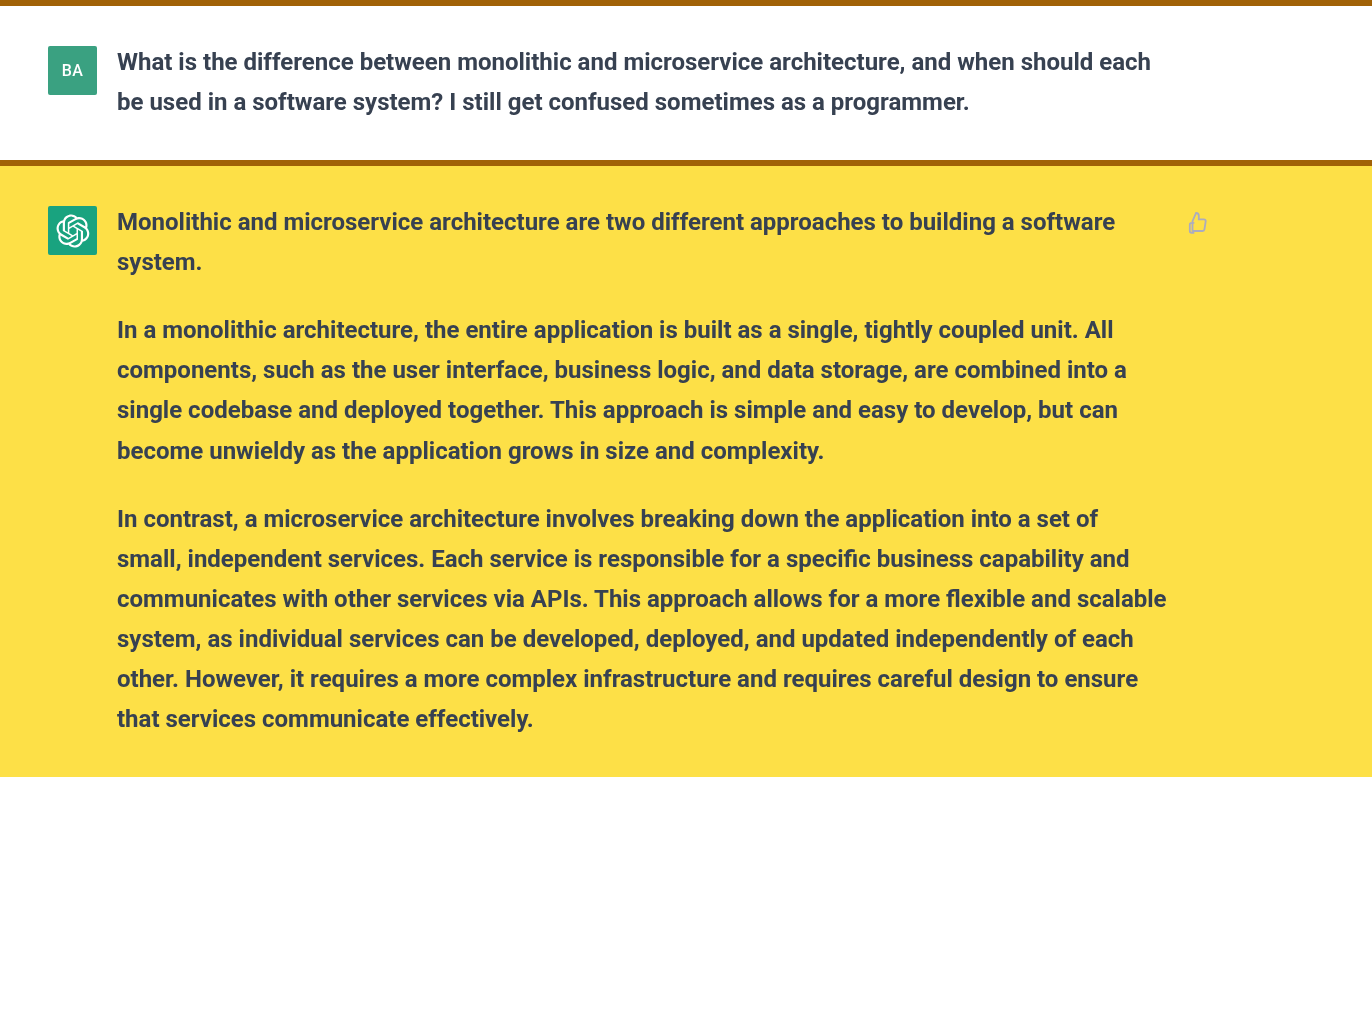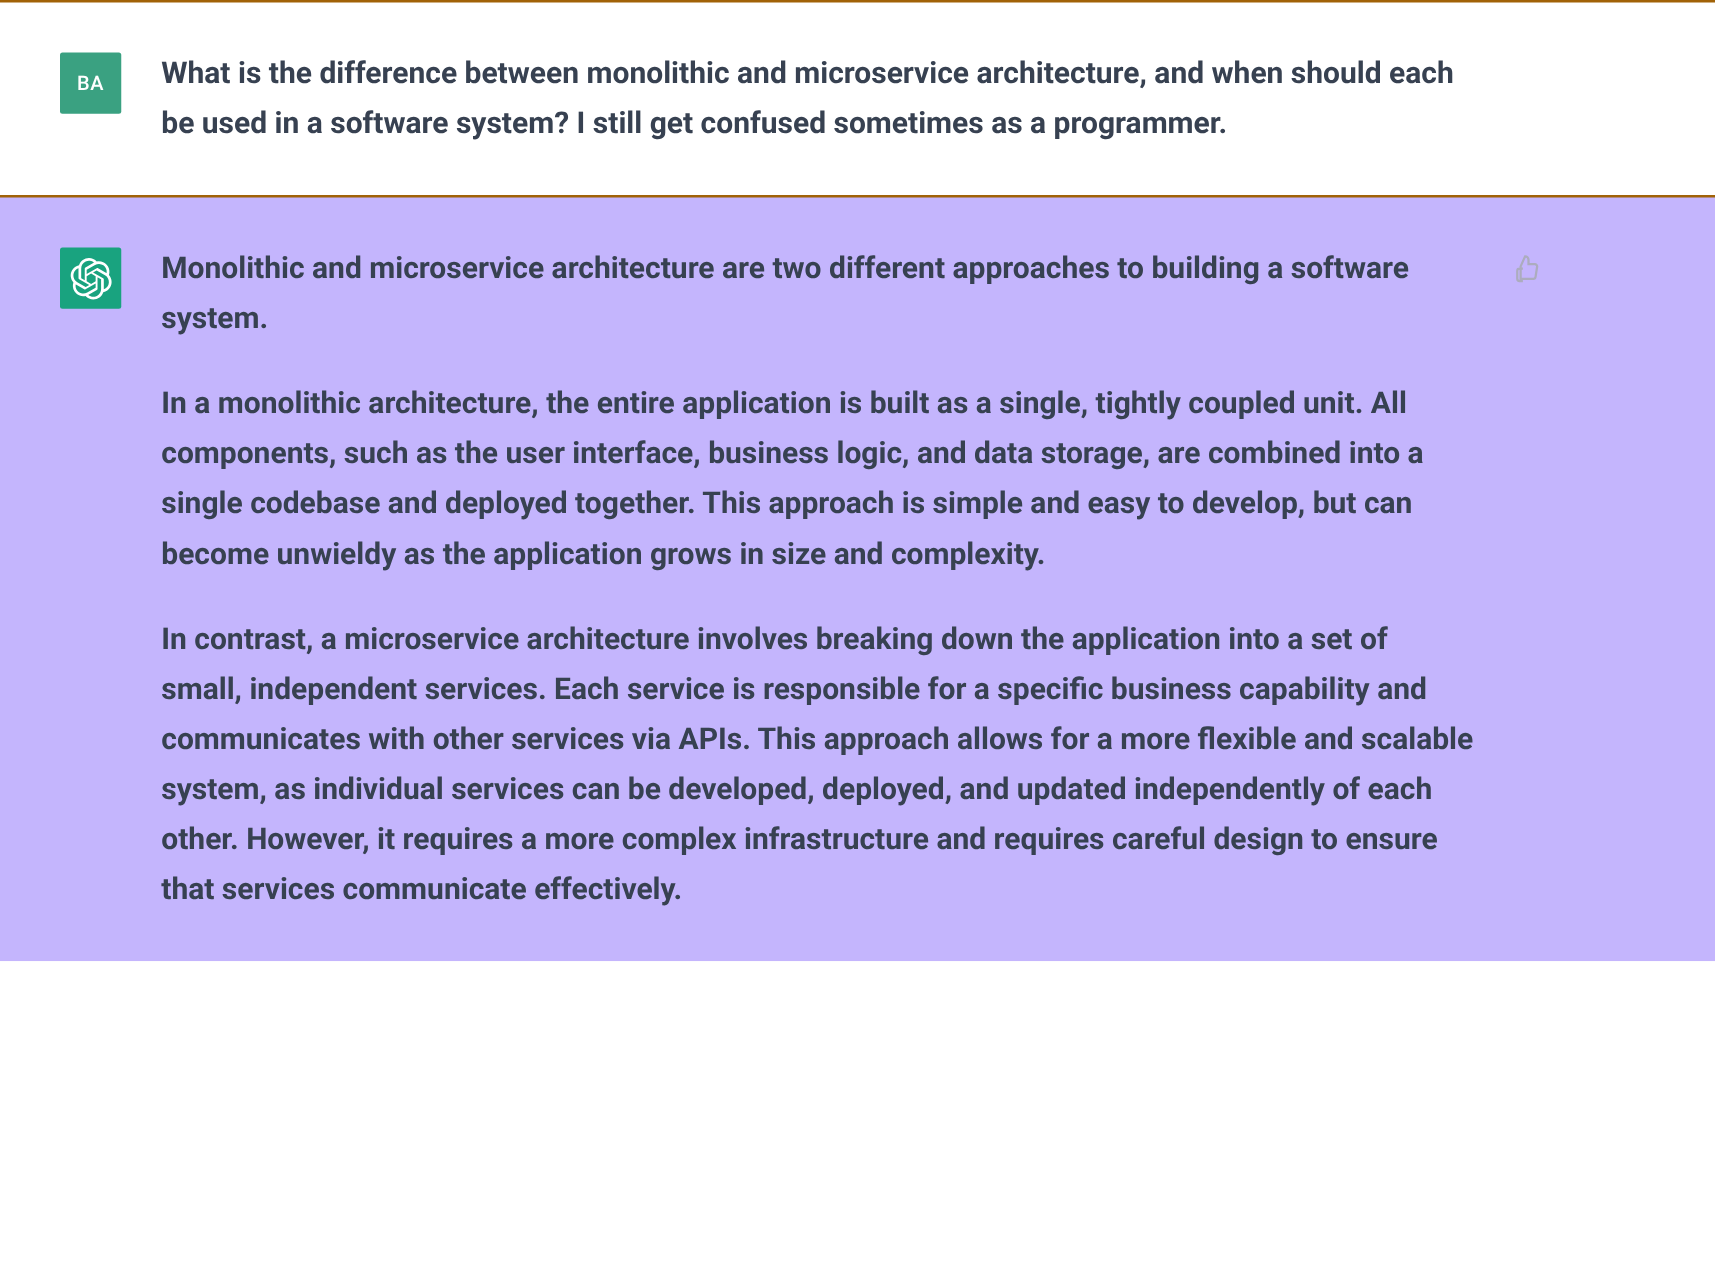--- a/index.html
+++ b/index.html
@@ -9,28 +9,28 @@
     }
     body {
       font-family: -apple-system, BlinkMacSystemFont, "Segoe UI", Roboto, Helvetica, Arial, sans-serif;
       background: #ffffff;
       color: #343541;
       width: 1372px;
     }
     .message-row {
       display: flex;
       padding: 26px 48px 38px 48px;
-      gap: 32px;
-      border-top: 2px solid #a16207;
+      gap: 20px;
+      border-top: 6px solid #a16207;
     }
     .message-row.user {
       background: #ffffff;
     }
     .message-row.assistant {
-      background: #c4b5fd;
+      background: #fde047;
     }
     .avatar {
       width: 49px;
       height: 49px;
       flex-shrink: 0;
       display: flex;
       align-items: center;
       justify-content: center;
       border-radius: 2px;
       margin-top: 14px;

